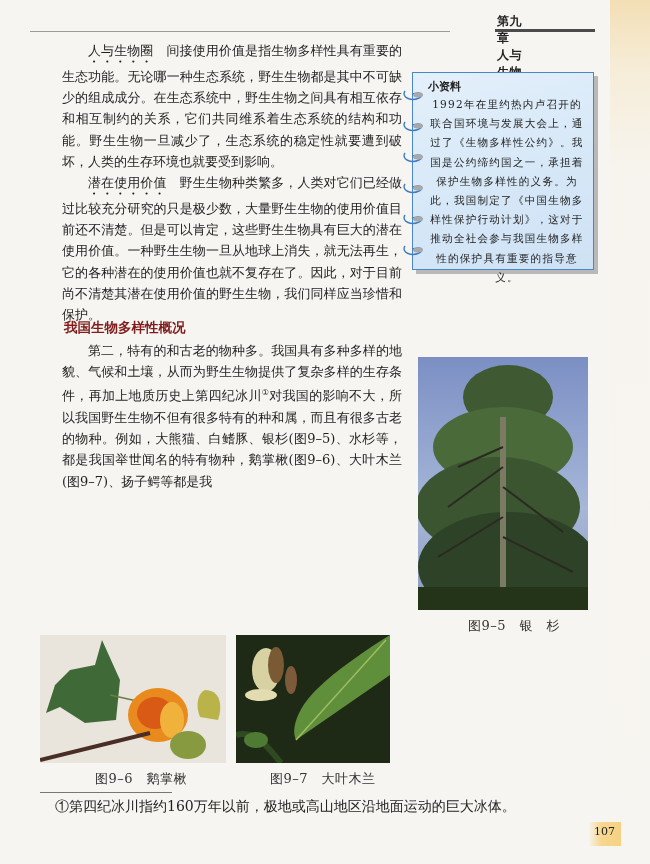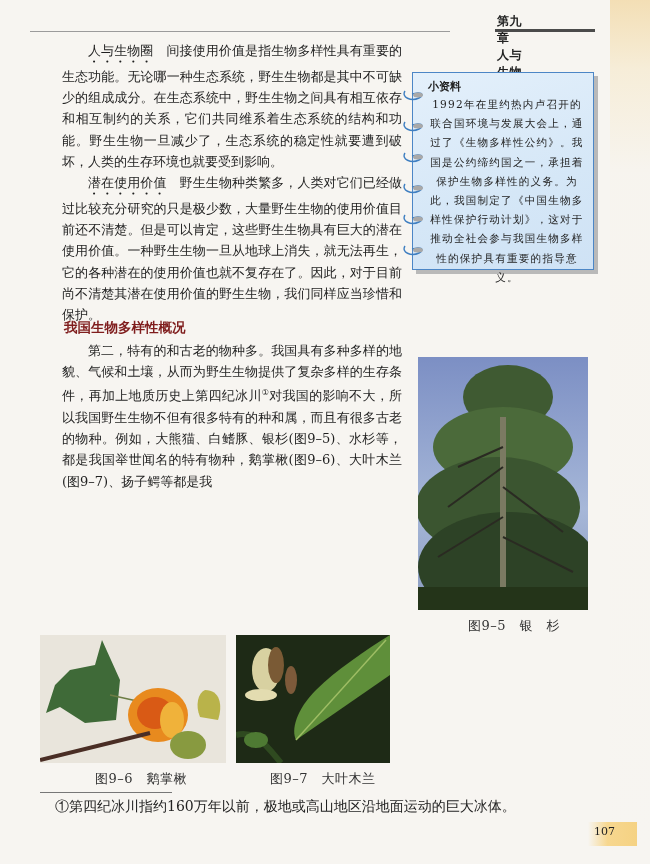--- a/index.html
+++ b/index.html
@@ -69,21 +69,21 @@
   .fig-caption {
     position: absolute; font-size: 13px; color: #333; letter-spacing: 0.5px;
   }
   .footnote-rule {
     position: absolute; left: 40px; top: 792px; width: 132px; height: 1px; background: #777;
   }
   .footnote {
     position: absolute; left: 55px; top: 798px; font-size: 14px; color: #222;
   }
   .page-number {
-    position: absolute; left: 588px; top: 822px; padding: 3px 22px 8px 6px;
+    position: absolute; left: 588px; top: 822px; padding: 3px 6px 8px 6px;
     font-size: 11px; color: #222;
     background: linear-gradient(90deg, rgba(248,220,150,0) 0%, #f7d78f 40%, #f5d283 100%);
   }
 </style>
 </head>
 <body>
 
 <div class="page-edge"></div>
 
 <div class="header">

